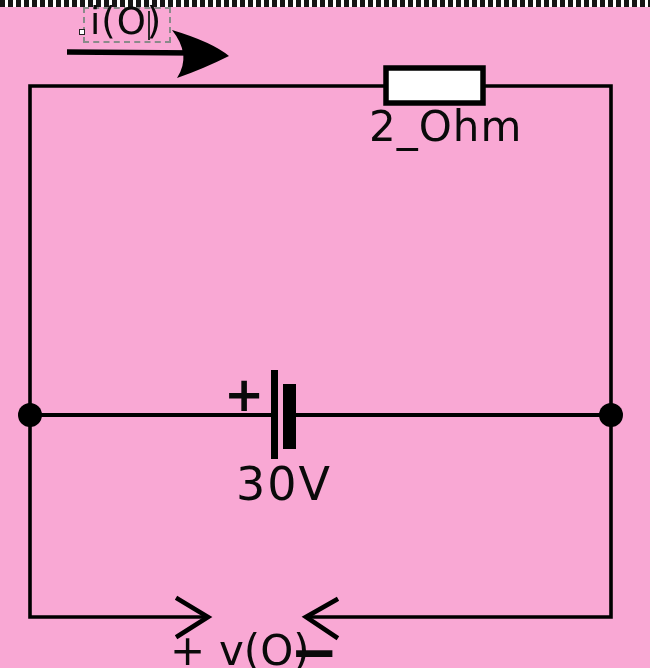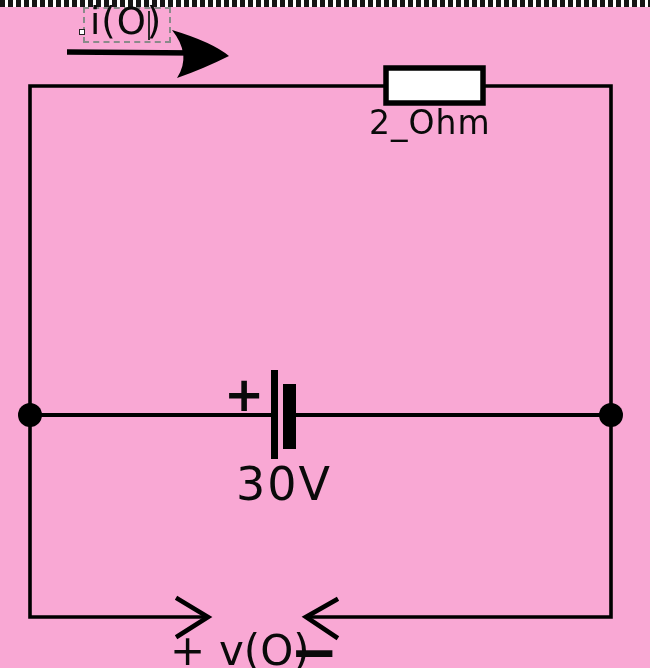--- a/index.html
+++ b/index.html
@@ -12,21 +12,21 @@
     color:#000;
   }
   
   .page-border-top{
     position:absolute;left:0;top:0;width:650px;height:7px;
     background:repeating-linear-gradient(90deg,#161616 0px,#161616 5.5px,#ffffff 5.5px,#ffffff 8px);
   }
   svg.circuit{position:absolute;left:0;top:0;}
   .lbl{position:absolute;line-height:1;white-space:pre;color:#0a0a0a;}
   .lbl-current{left:90px;top:3px;font-size:37px;letter-spacing:1px;}
-  .lbl-resistor{left:369px;top:106px;font-size:33px;letter-spacing:1px;}
+  .lbl-resistor{left:369px;top:106px;font-size:42px;letter-spacing:1px;}
   .lbl-batt-plus{left:224px;top:370px;font-size:48px;font-weight:700;}
   .lbl-batt-val{left:236px;top:461px;font-size:46px;letter-spacing:2px;}
   .lbl-v-plus{left:170px;top:630px;font-size:42px;}
   .lbl-v{left:219px;top:630px;font-size:42px;letter-spacing:0px;}
   .lbl-v-minus{left:290px;top:623px;font-size:58px;font-weight:700;}
   
   .sel-box{
     position:absolute;left:83px;top:7px;width:88px;height:36px;
     border:2px dashed #8a8a8a;
     box-sizing:border-box;

